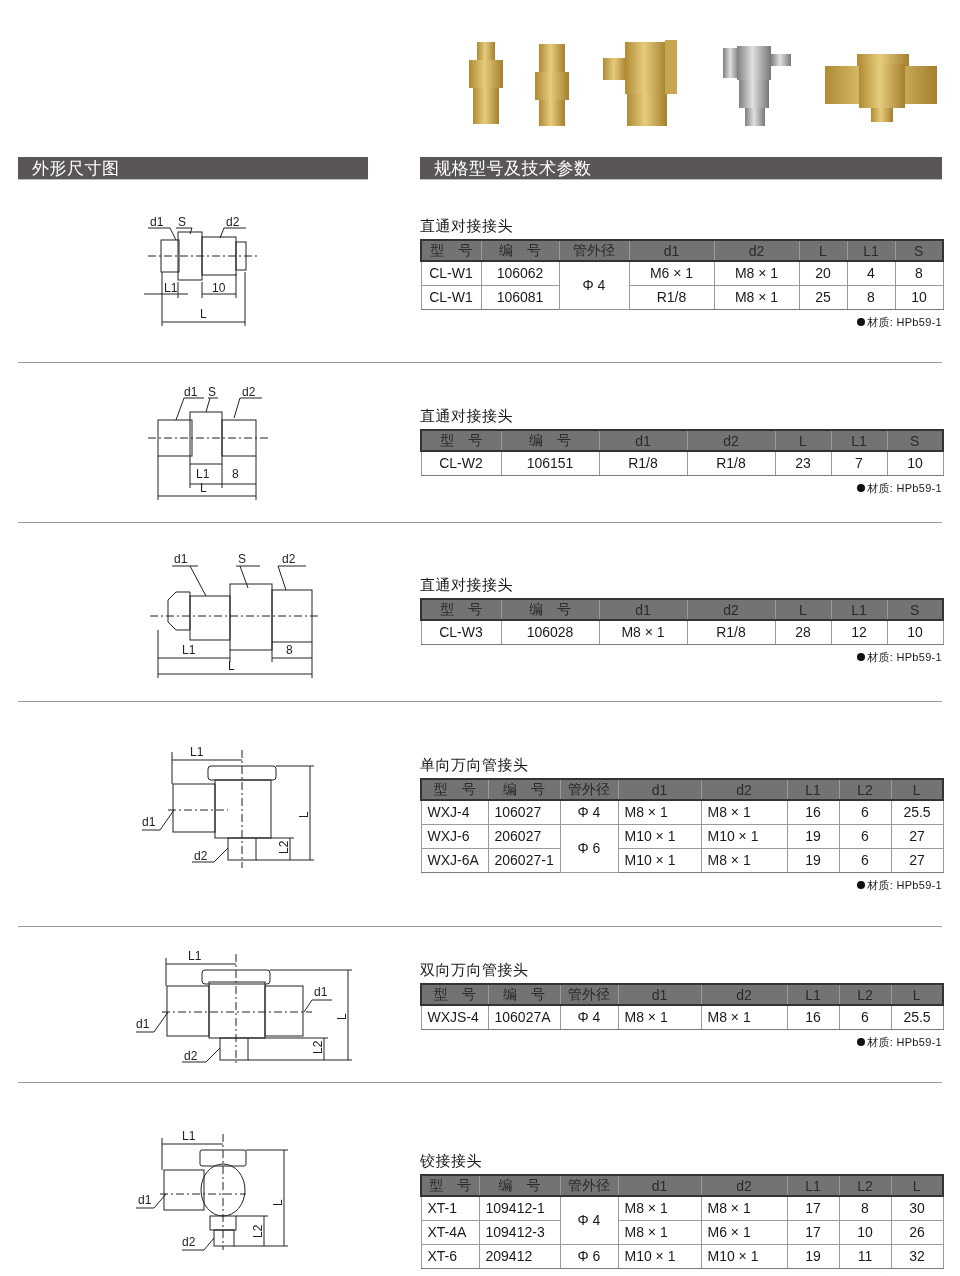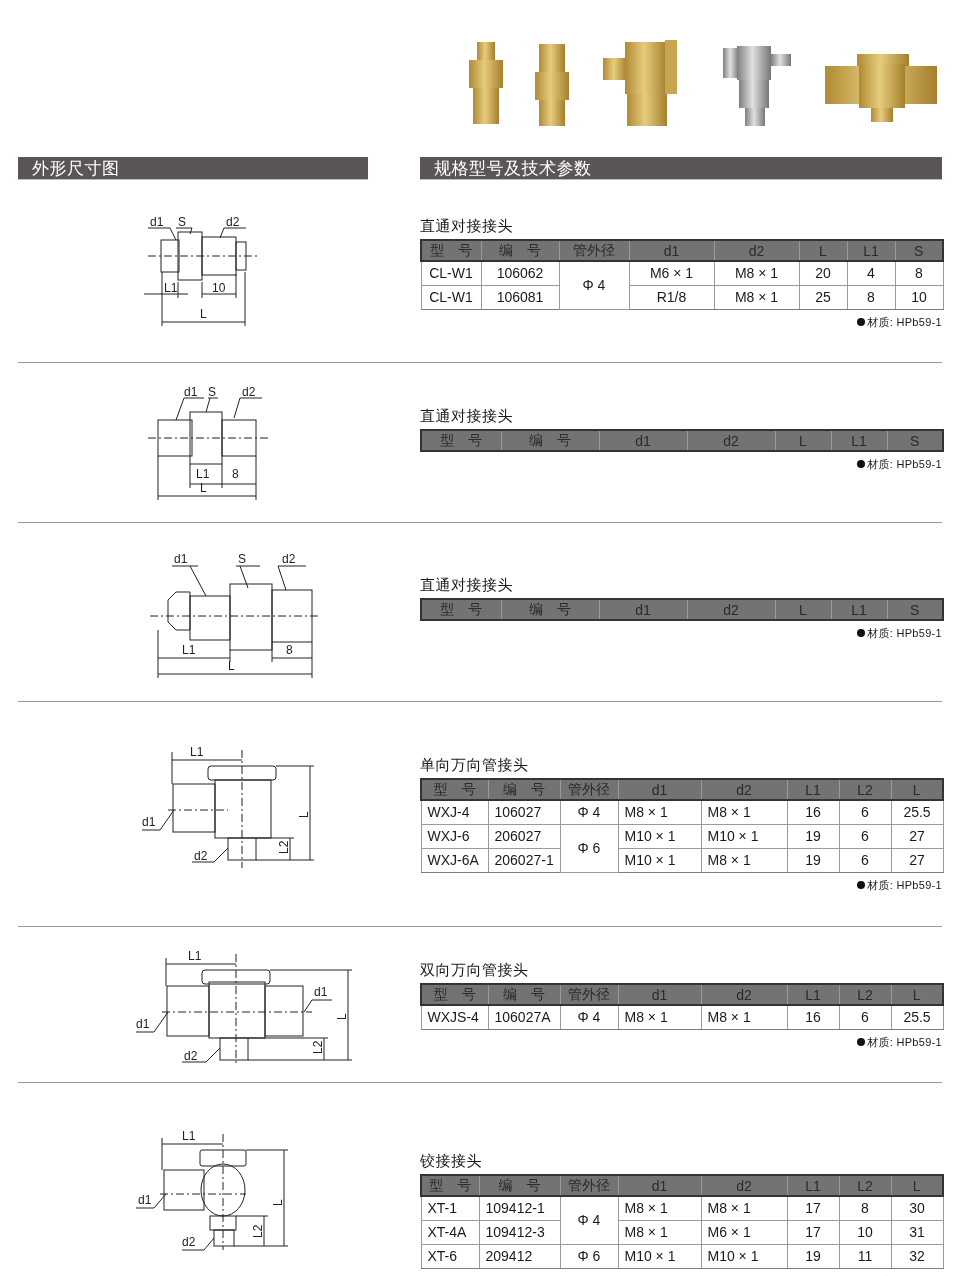--- a/index.html
+++ b/index.html
@@ -207,20 +207,29 @@
     <tbody>
         <tr>
       <th>型　号</th>
       <th>编　号</th>
       <th>d1</th>
       <th>d2</th>
       <th>L</th>
       <th>L1</th>
       <th>S</th>
     </tr>
+    <tr>
+      <td>CL-W2</td>
+      <td>106151</td>
+      <td>R1/8</td>
+      <td>R1/8</td>
+      <td>23</td>
+      <td>7</td>
+      <td>10</td>
+    </tr>
   </tbody>
     </table>
   <div class="material"><span class="dot"></span><span>材质: HPb59-1</span></div>
 </div>
 
 <div class="drawing" style="left:150px; top:548px;">
   <svg width="170" height="135" viewBox="0 0 170 135" stroke="#222" fill="none" stroke-width="1">
     <path d="M18 52 L26 44 L40 44 L40 82 L26 82 L18 74 Z"></path>
     <rect x="40" y="48" width="40" height="44"></rect>
     <rect x="80" y="36" width="42" height="66"></rect>
@@ -261,20 +270,29 @@
       </colgroup>
     <tbody>
         <tr>
       <th>型　号</th>
       <th>编　号</th>
       <th>d1</th>
       <th>d2</th>
       <th>L</th>
       <th>L1</th>
       <th>S</th>
+    </tr>
+    <tr>
+      <td>CL-W3</td>
+      <td>106028</td>
+      <td>M8 × 1</td>
+      <td>R1/8</td>
+      <td>28</td>
+      <td>12</td>
+      <td>10</td>
     </tr>
   </tbody>
     </table>
   <div class="material"><span class="dot"></span><span>材质: HPb59-1</span></div>
 </div>
 
 <div class="drawing" style="left:138px; top:740px;">
   <svg width="180" height="130" viewBox="0 0 180 130" stroke="#222" fill="none" stroke-width="1">
     <rect x="35" y="44" width="42" height="48"></rect>
     <rect x="77" y="40" width="56" height="58"></rect>
@@ -488,21 +506,21 @@
       <td>8</td>
       <td>30</td>
     </tr>
     <tr>
       <td class="left">XT-4A</td>
       <td class="left">109412-3</td>
       <td class="left">M8 × 1</td>
       <td class="left">M6 × 1</td>
       <td>17</td>
       <td>10</td>
-      <td>31</td>
+      <td>26</td>
     </tr>
     <tr>
       <td class="left">XT-6</td>
       <td class="left">209412</td>
       <td>Φ 6</td>
       <td class="left">M10 × 1</td>
       <td class="left">M10 × 1</td>
       <td>19</td>
       <td>11</td>
       <td>32</td>

